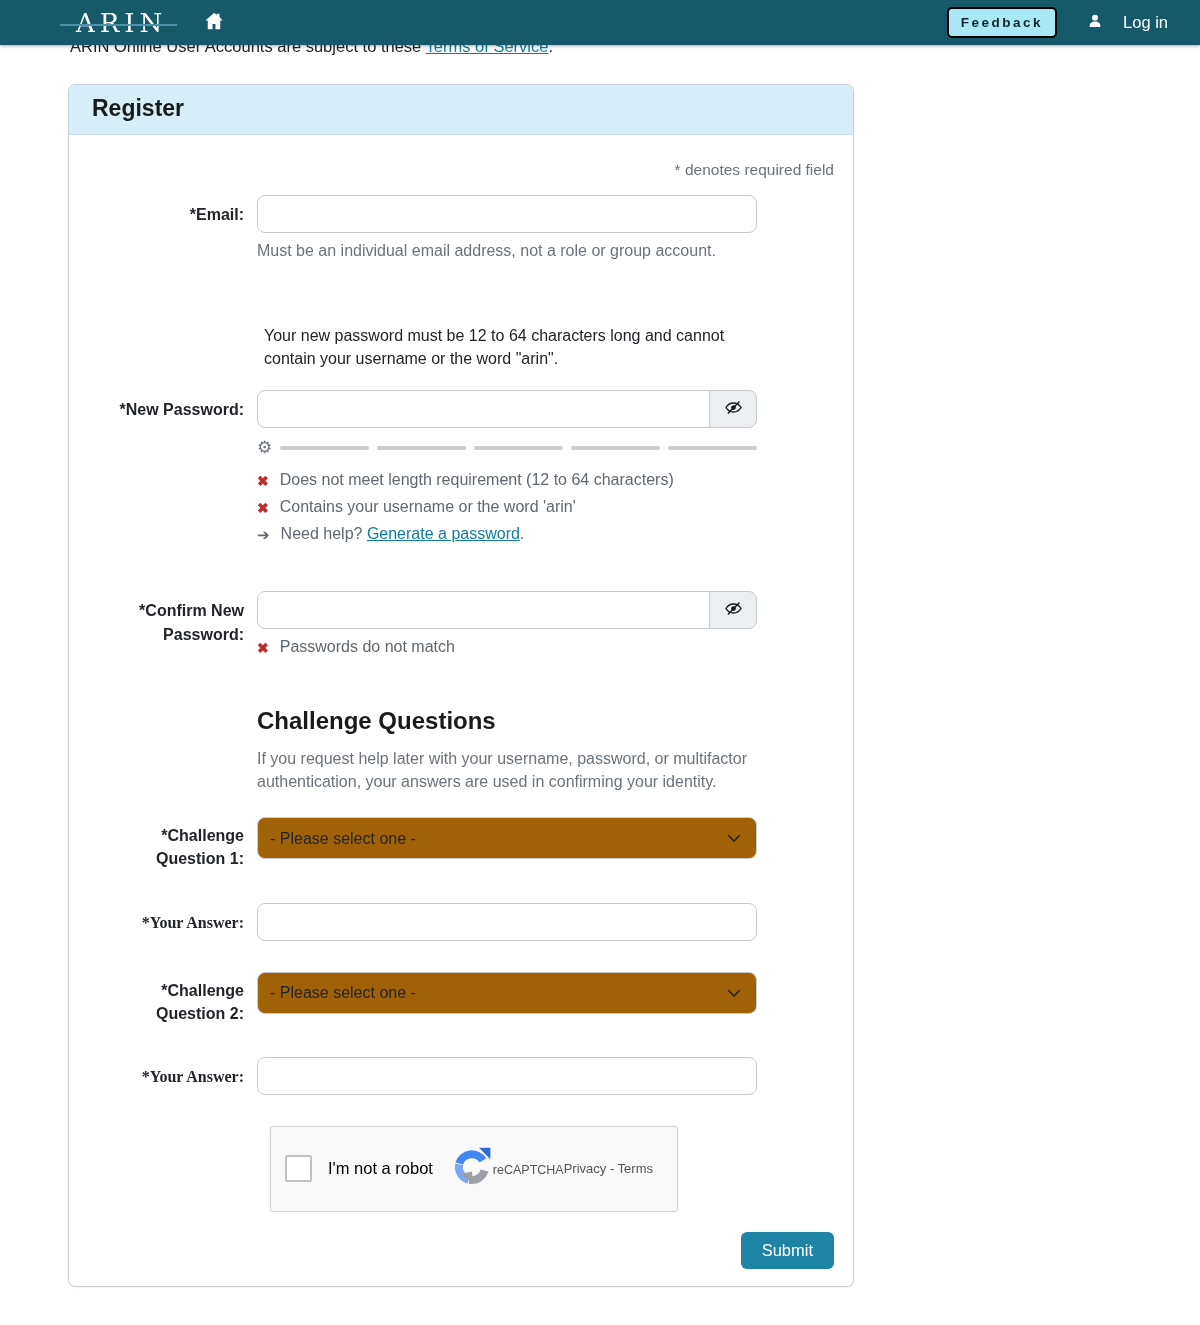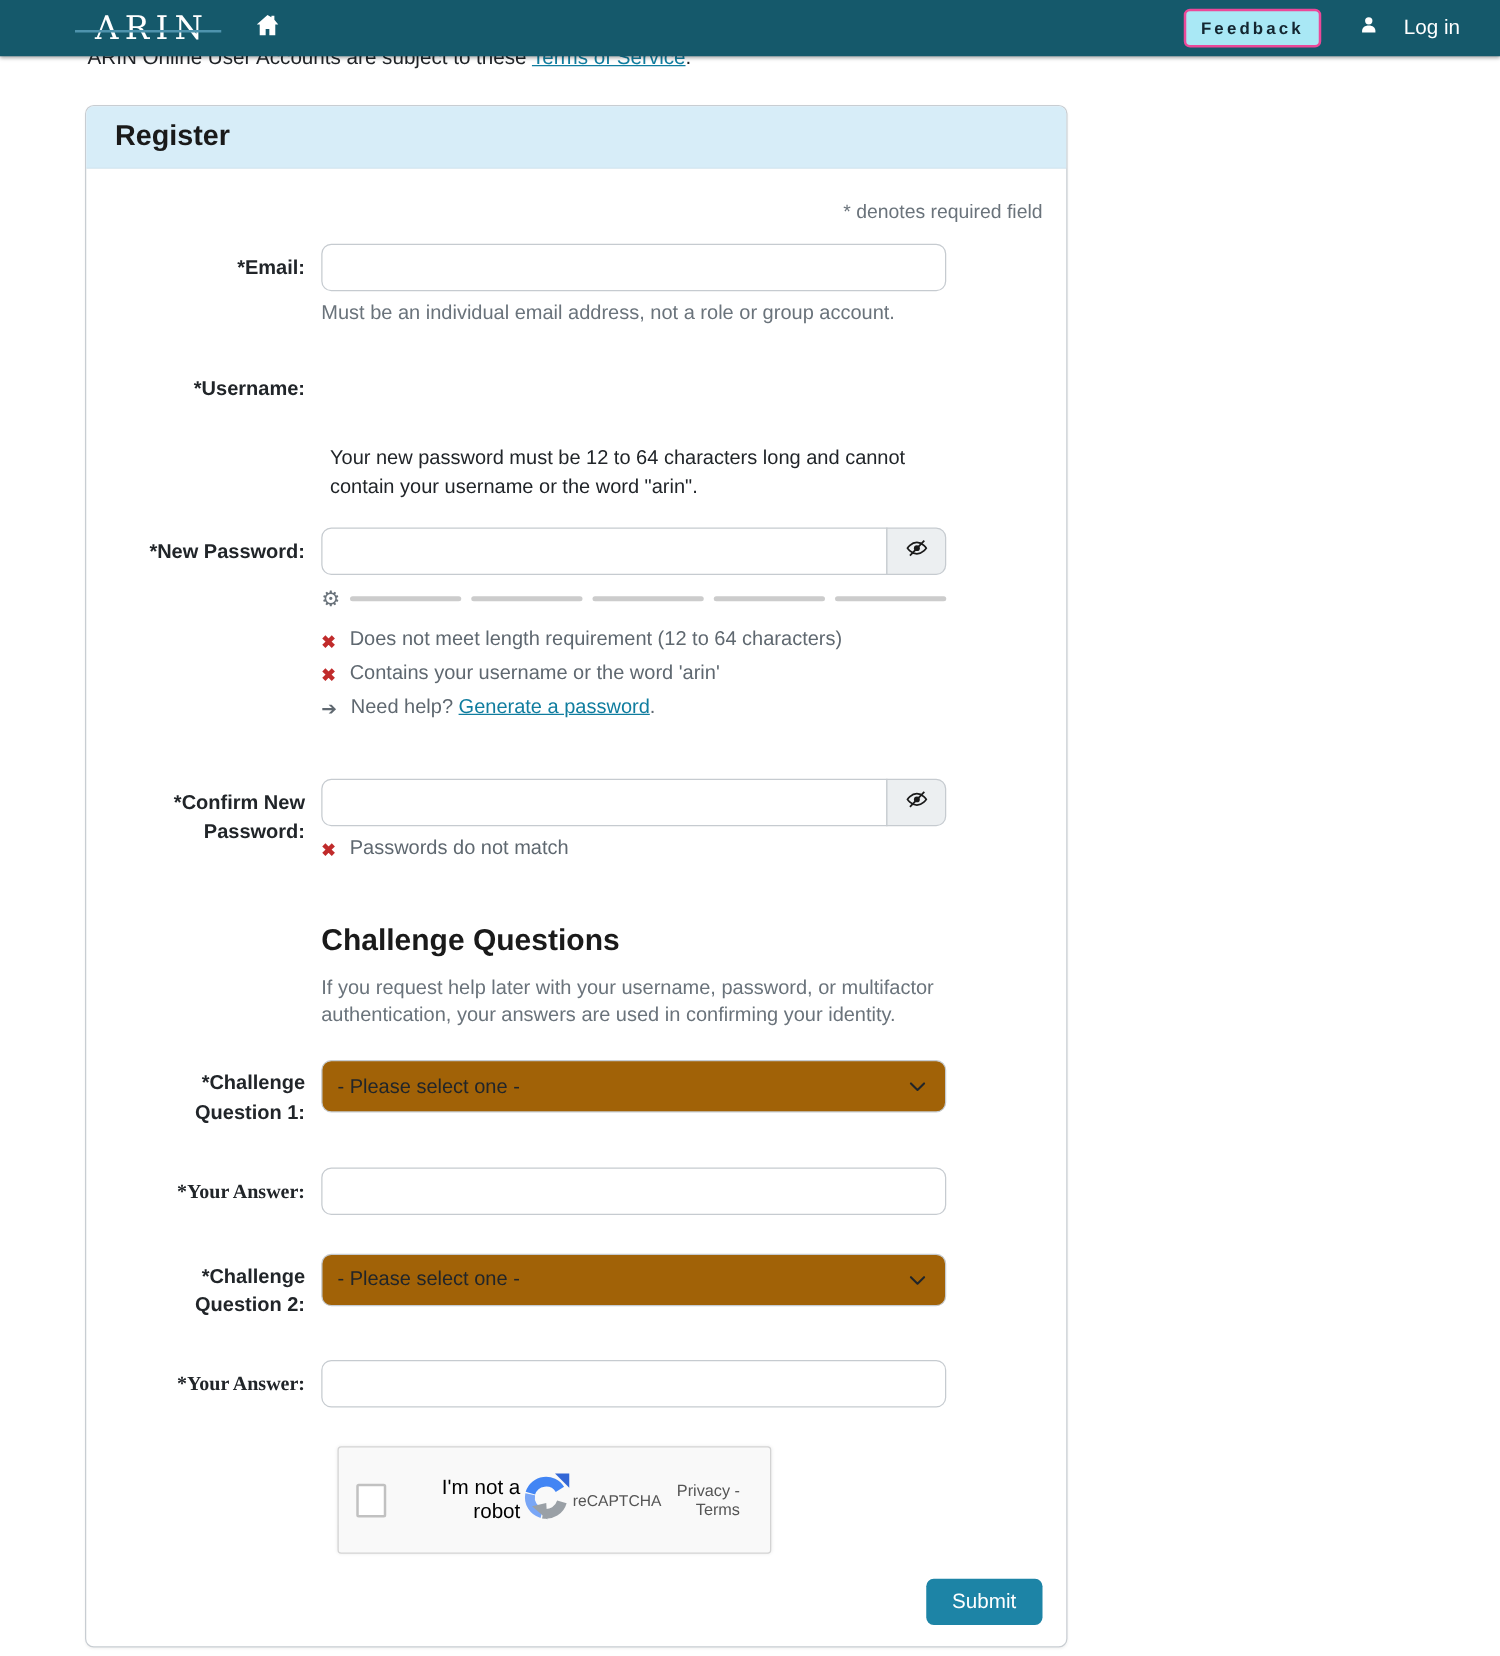--- a/index.html
+++ b/index.html
@@ -9,21 +9,21 @@
   
   .navbar { position:relative; z-index:5; height:45px; background:#15596B;
             display:flex; align-items:center; padding:0 32px 0 70px;
             box-shadow:0 1px 3px rgba(0,0,0,.35); }
   .logo { position:relative; font-family:"DejaVu Serif", serif; color:#fff;
           font-size:26px; letter-spacing:5px; padding:0 6px; line-height:1; }
   .logo-line { position:absolute; left:-10px; right:-4px; top:54%; height:2px;
                background:#4E93AD; pointer-events:none; }
   .home-btn { margin-left:30px; display:flex; align-items:center; cursor:pointer; }
   .nav-right { margin-left:auto; display:flex; align-items:center; gap:30px; }
-  .feedback-btn { background:#A9E8F5; border:2px solid #ec4899; border-radius:5px;
+  .feedback-btn { background:#A9E8F5; border:2px solid #000000; border-radius:5px;
                   color:#132630; font-weight:bold; letter-spacing:2.5px; font-size:13.5px;
                   padding:6px 12px; cursor:pointer; font-family:inherit; }
   .login { display:flex; align-items:center; gap:20px; color:#fff; font-size:16.5px; cursor:pointer; }
 
   
   .intro { position:absolute; top:37px; left:70px; z-index:1; font-size:16.5px; color:#212529; }
   a.link { color:#107D9F; text-decoration:underline; cursor:pointer; }
 
   
   .panel { position:absolute; top:84px; left:68px; width:786px;
@@ -72,23 +72,23 @@
                border:1px solid #C6CBD0; border-radius:8px; padding:0 44px 0 12px;
                font-size:16px; font-family:inherit; color:#212529; background:#a16207; cursor:pointer; }
   .chevron { position:absolute; right:14px; top:12px; pointer-events:none; }
 
   .q-row { margin-bottom:32px; }
   .ans-row { margin-bottom:31px;font-family:Liberation Serif, serif; }
   .q-row .lbl { padding-top:7px; }
 
   
   .captcha-indent { margin-left:182px; }
-  .recaptcha { width:347px; height:86px; background:#F9F9F9; border:1px solid #D3D3D3;
+  .recaptcha { width:408px; height:86px; background:#F9F9F9; border:1px solid #D3D3D3;
                border-radius:3px; box-shadow:0 0 3px rgba(0,0,0,.07);
-               display:flex; align-items:center; padding:0 24px 0 14px;text-align:right; }
+               display:flex; align-items:center; padding:0 24px 0 14px; }
   .rc-checkbox { width:27px; height:27px; background:#fff; border:2px solid #C1C1C1;
                  border-radius:2px; cursor:pointer; }
   .rc-label { font-size:16.5px; color:#000; margin-left:16px; }
   .rc-brand { margin-left:auto; display:flex; align-items:center; }
   .rc-name { font-size:12.5px; color:#555; margin-top:2px; }
   .rc-links { font-size:13px; color:#555; }
 
   .submit-row { text-align:right; margin-top:20px; }
   .submit-btn { background:#1D84A6; color:#fff; border:none; border-radius:6px;
                 font-size:16.5px; font-family:inherit; padding:9px 21px; cursor:pointer; }
@@ -134,21 +134,20 @@
 
     <div class="row field">
       <div class="lbl">*Email:</div>
       <div class="ctl">
         <input class="txt" type="text" value="" style="">
         <div class="help">Must be an individual email address, not a role or group account.</div>
       </div>
     </div>
 
     <div class="row field">
-      <div class="lbl">*Username:</div>
     </div>
 
     <div class="row">
       <div class="lbl"></div>
       <div class="ctl">
         <p class="pw-rules">Your new password must be 12 to 64 characters long and cannot contain your username or the word "arin".</p>
       </div>
     </div>
 
     <div class="row">

